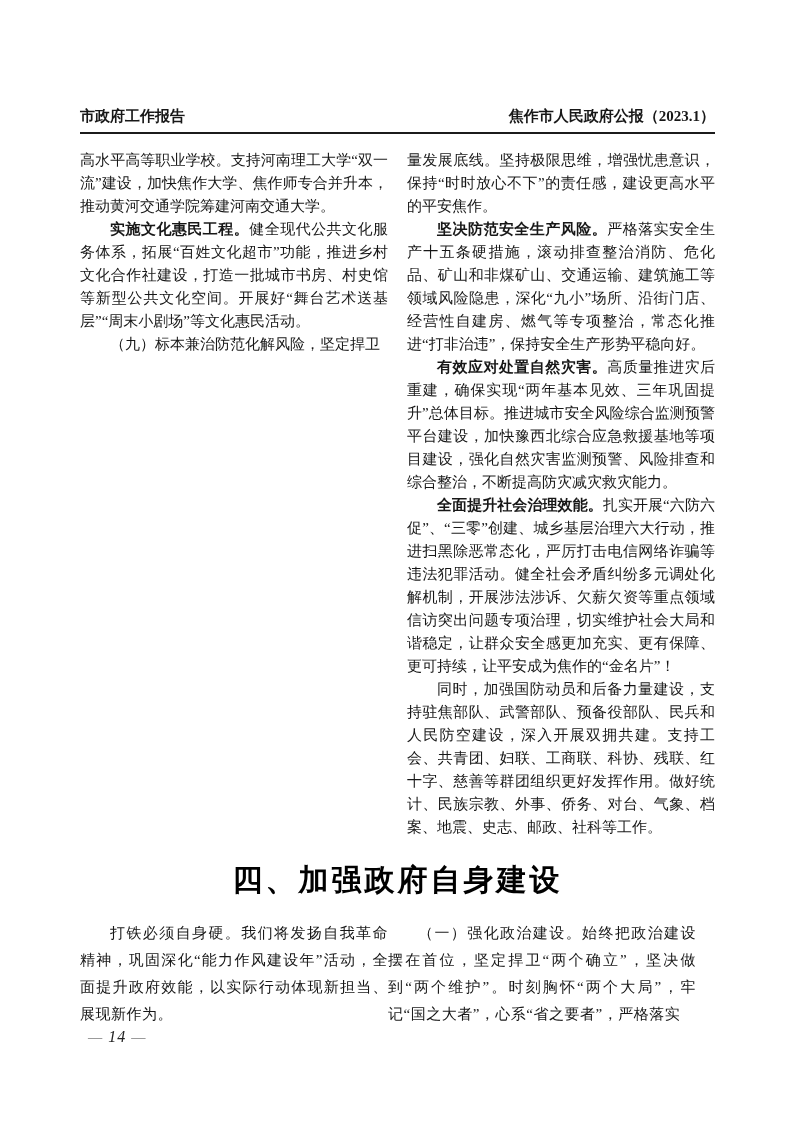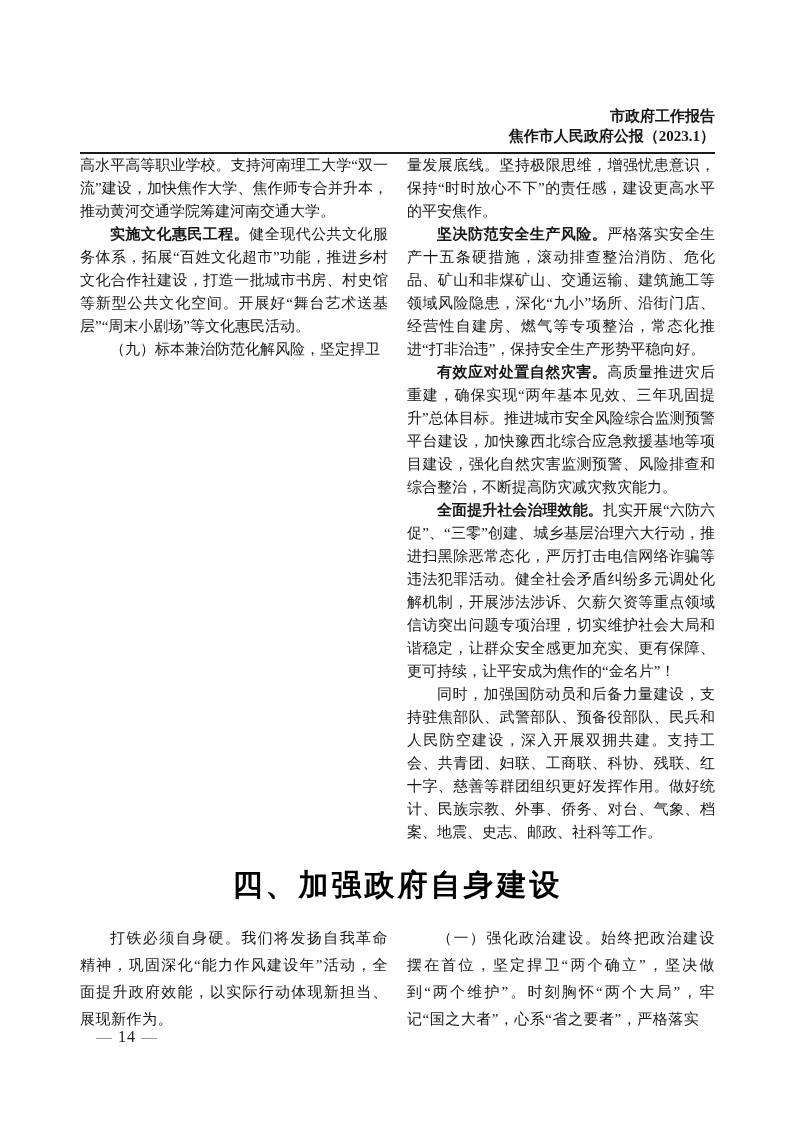--- a/index.html
+++ b/index.html
@@ -19,25 +19,25 @@
   }
   .header {
     display: flex;
     justify-content: space-between;
     align-items: flex-end;
     font-weight: bold;
     font-size: 15px;
     line-height: 20px;
     padding-bottom: 6px;
     border-bottom: 2px solid #1b1b1b;
-    flex-direction: column;
   }
   .cols {
     display: flex;
     gap: 19px;
+    margin-top: 15px;
   }
   .col {
     width: 308px;
     font-size: 15px;
     line-height: 23px;
     text-align: justify;
   }
   .col p, .colb p { margin: 0; }
   .indent { text-indent: 2em; }
   .lead { font-weight: bold; }
@@ -46,37 +46,37 @@
     margin-top: 21px;
     text-align: center;
     font-size: 30px;
     font-weight: bold;
     letter-spacing: 3px;
     line-height: 40px;
     color: #000000;
   }
   .cols-bottom {
     display: flex;
-    gap: 19px;
     margin-top: 20px;
   }
   .colb {
     width: 308px;
     font-size: 15px;
     line-height: 27px;
     text-align: justify;
     letter-spacing: 0.5px;
   }
   .pageno {
     position: absolute;
-    left: 96px;
+    left: 88px;
     bottom: 76px;
     font-size: 16px;
     letter-spacing: 1px;
     color: #222222;
+    font-style: italic;
   }
   .pageno .dash { color: #8a8a8a; }
 </style>
 </head>
 <body>
 
 <div class="page">
 
   <div class="header">
     <span>市政府工作报告</span>

